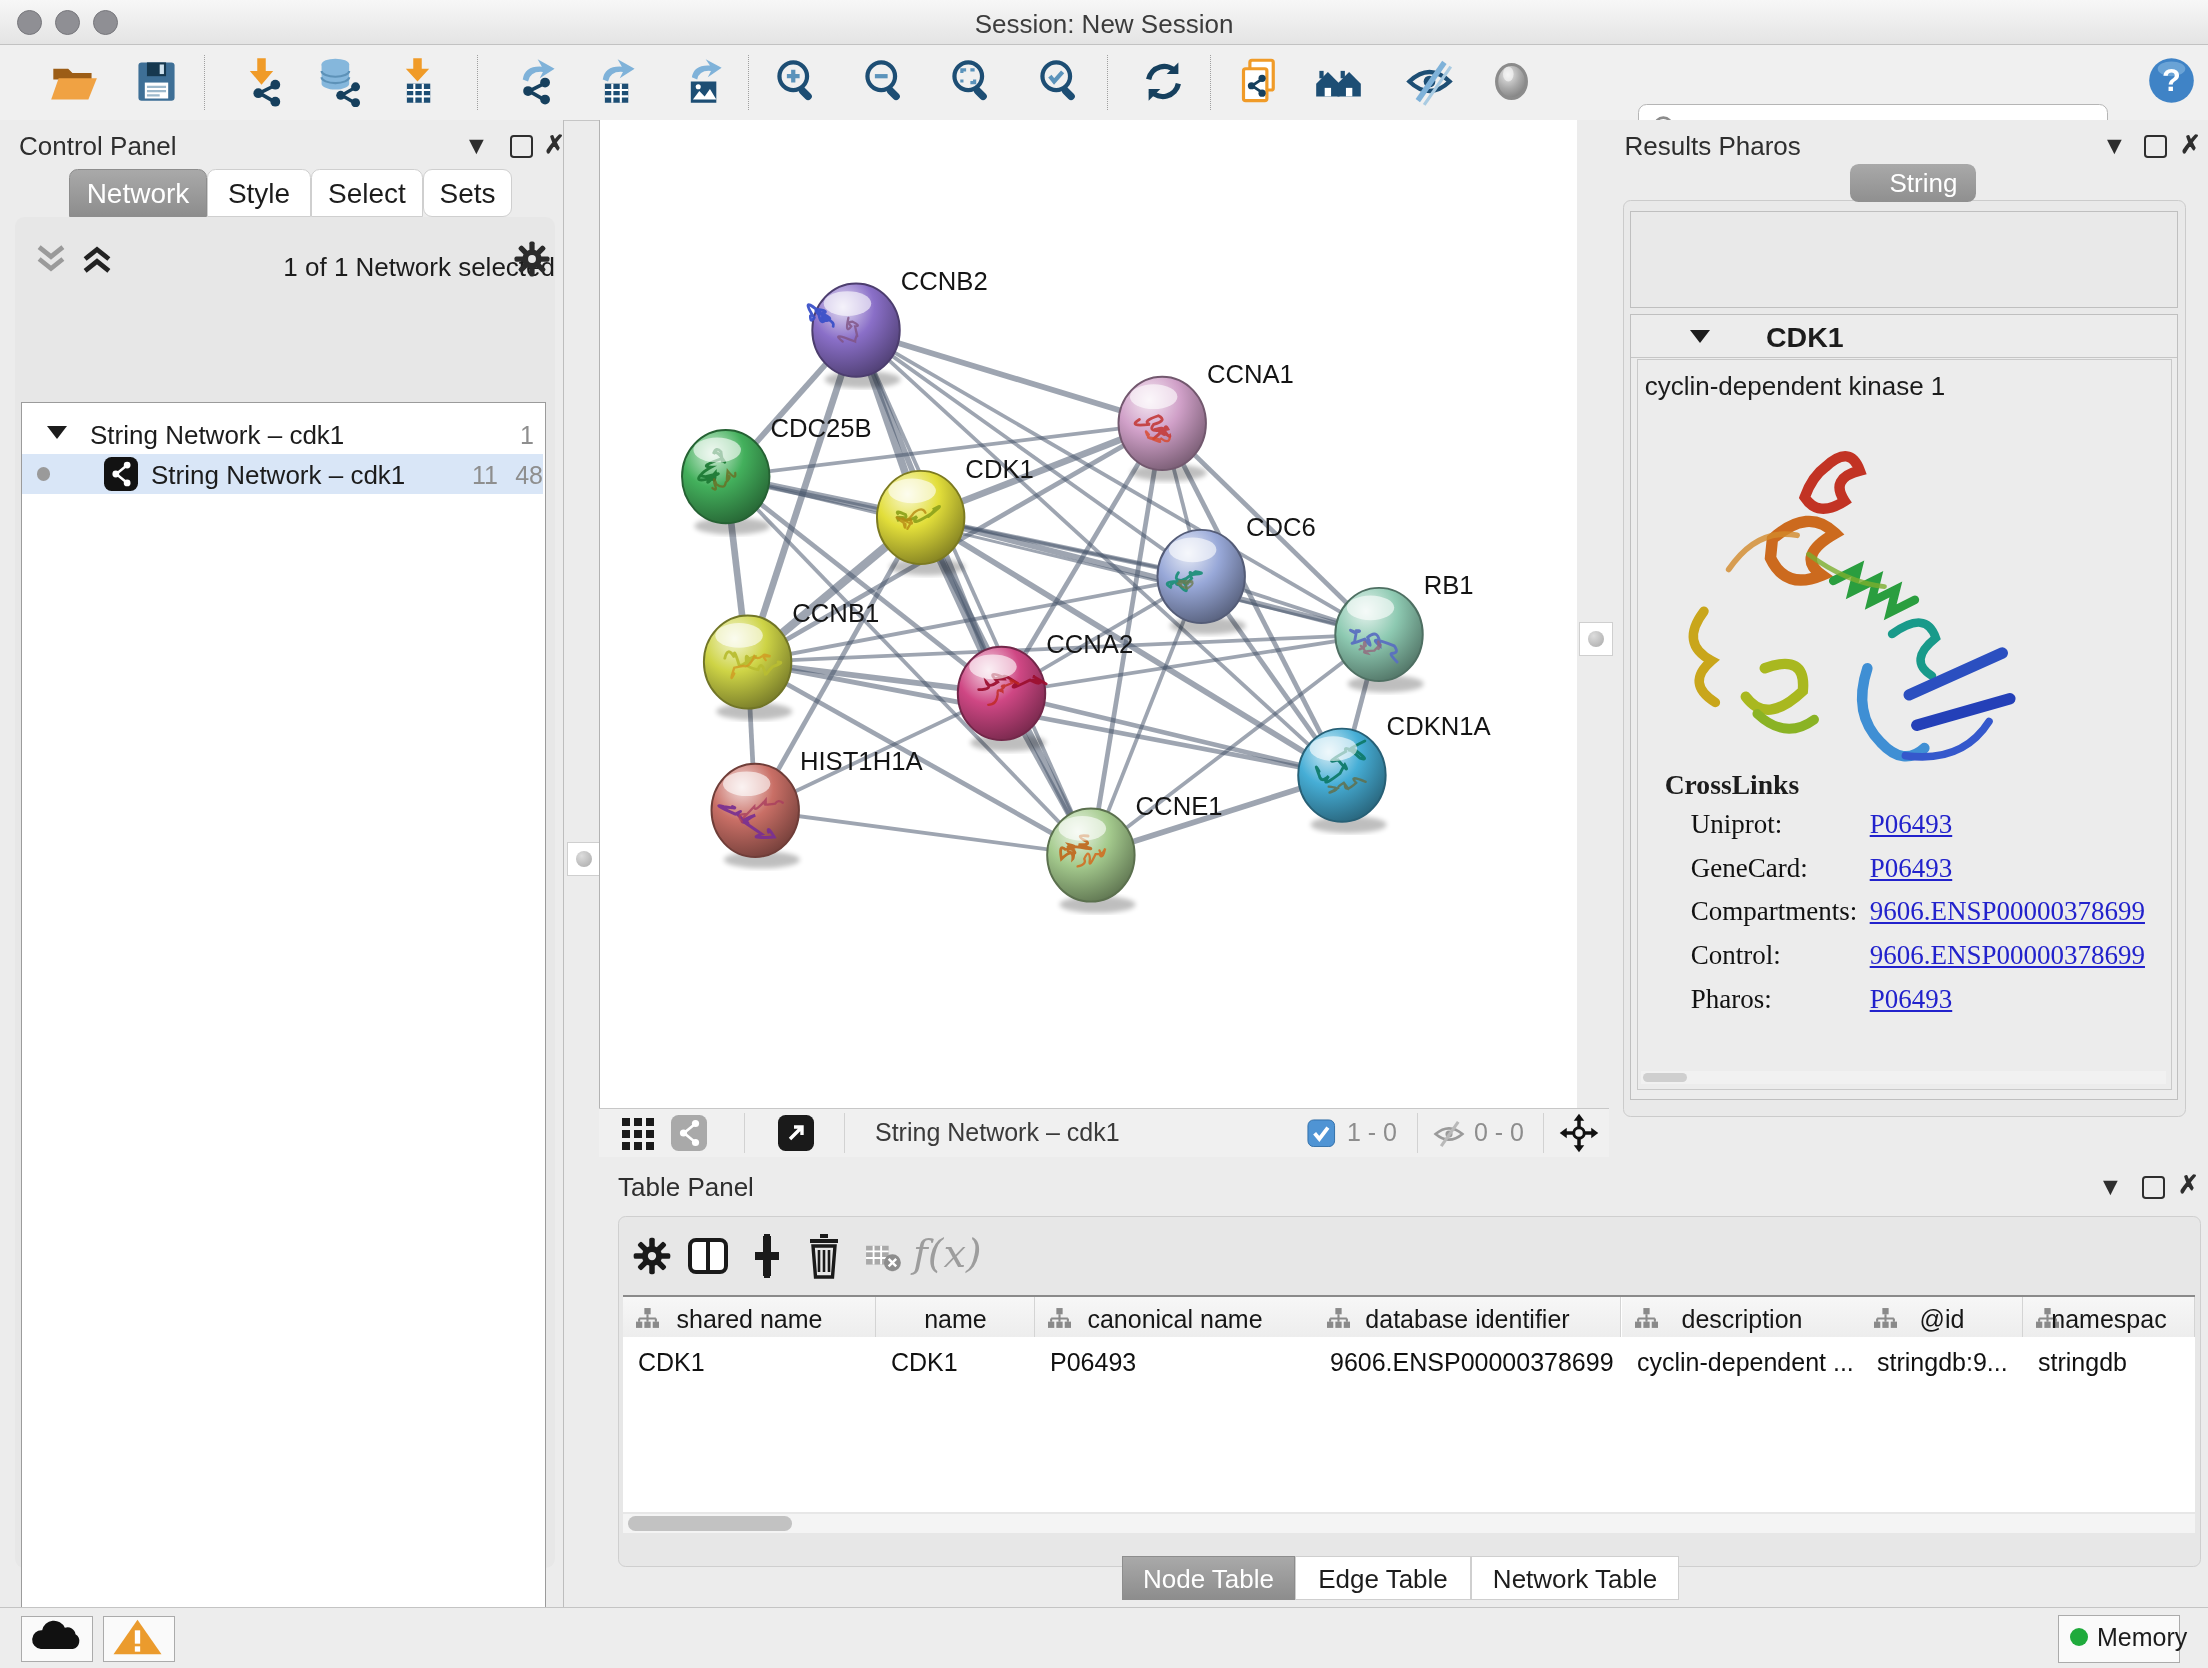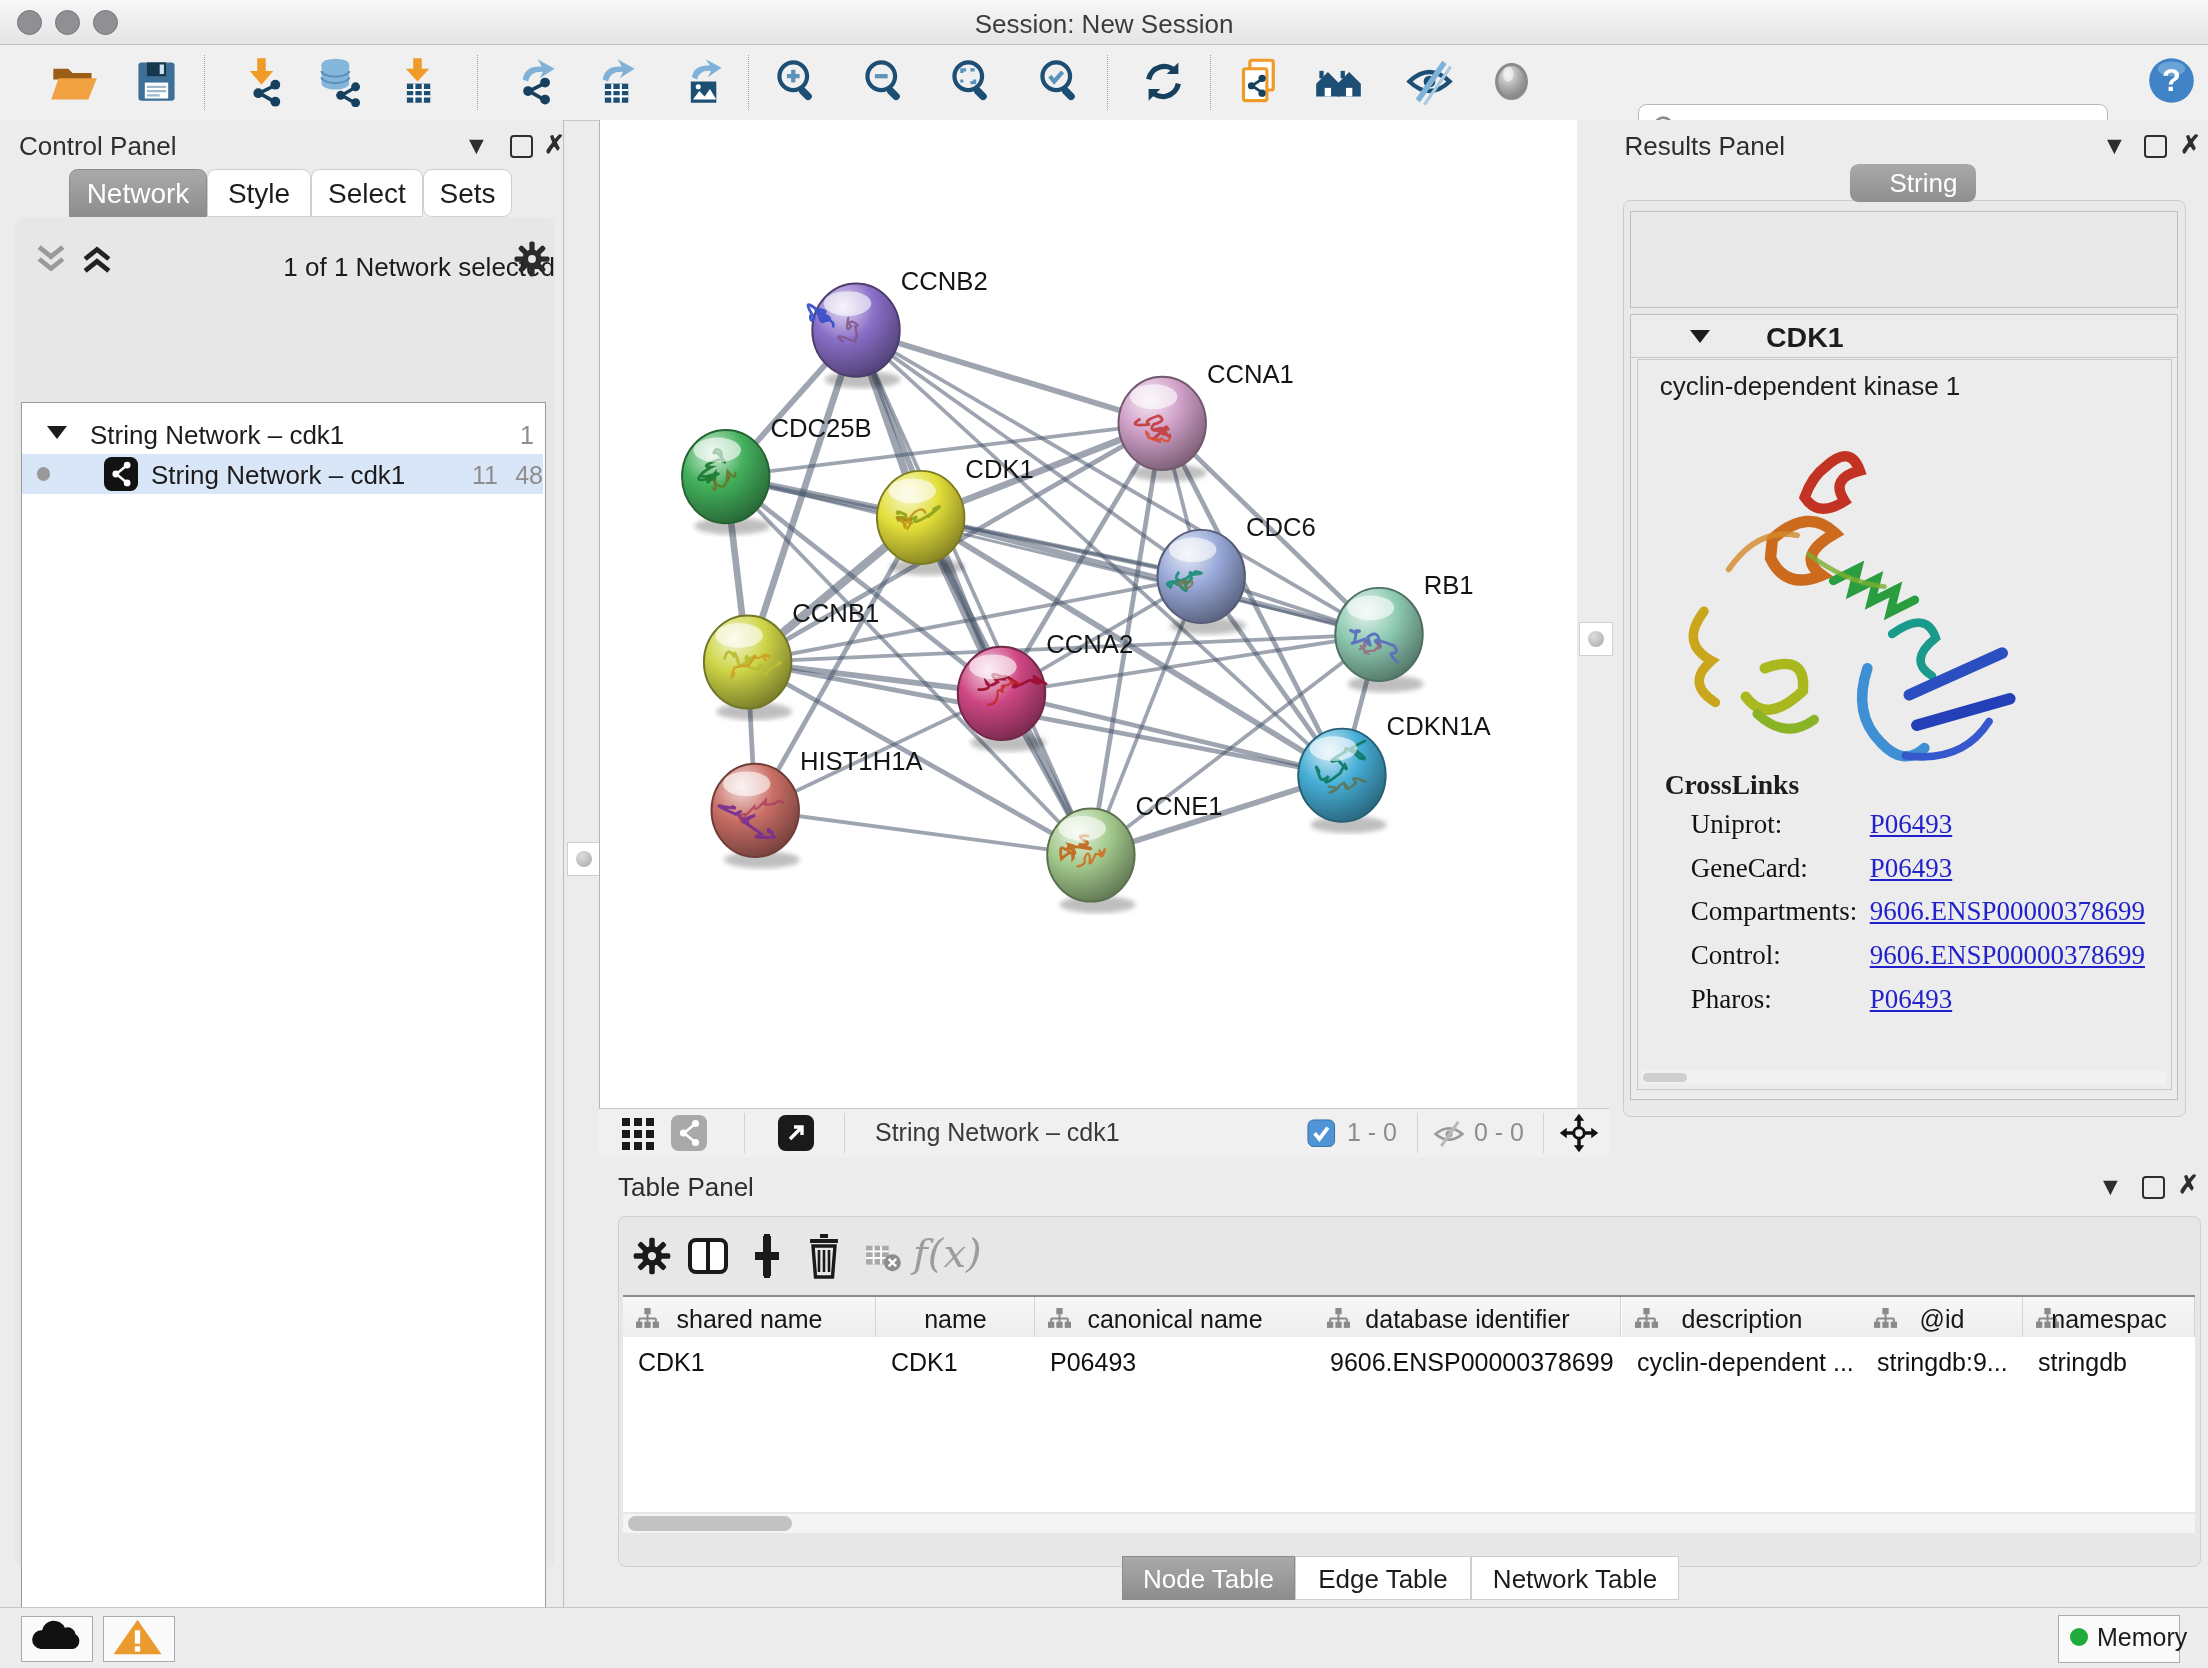--- a/index.html
+++ b/index.html
@@ -543,38 +543,38 @@
         <path d="M2 24l8-6v12z"></path>
         <path d="M46 24l-8-6v12z"></path>
       </g>
     <circle cx="24" cy="24" r="6" fill="#f0f0f0" stroke="#111" stroke-width="3.4"></circle>
   </svg>
 </div>
 
 <div class="abs" style="left:1392px;top:1161px;width:21px;height:12.4px;border-radius:50%;background:#c2c2c2"></div>
 
 <div class="abs" style="left:1615px;top:120px;width:593px;height:1488px;background:#ececec">
-  <span class="abs ph-title" style="left:9.5px;top:11.4px">Results Panel</span>
+  <span class="abs ph-title" style="left:9.5px;top:11.4px">Results Pharos</span>
   <span class="abs ph-btn" style="left:487px;top:11.4px">▼</span>
   <div class="abs float-sq" style="left:529px;top:15px"></div>
   <span class="abs ph-btn" style="left:565px;top:9.5px;font-weight:bold">✗</span>
 </div>
 <div id="rp-container" class="abs"></div>
 <div id="rp-tab" class="abs">String</div>
 <div id="rp-btnbox" class="abs">
   <div class="abs rp-btn" style="left:63px;width:186px">Expand All</div>
   <div class="abs rp-btn" style="left:282px;width:202px">Collapse All</div>
 </div>
 <div id="rp-section" class="abs">
   <div id="rp-sechdr" class="abs">
     <div class="abs tri" style="left:59px;top:15px"></div>
     <span id="rp-gene" class="abs" style="left:135px;top:5.7px">CDK1</span>
   </div>
   <div class="abs" style="left:5.7px;top:44px;width:533px;height:729px;border:1px solid #c9c9c9;background:#ececec">
-    <span id="rp-desc" class="abs" style="left:22px;top:11.4px">cyclin-dependent kinase 1</span>
+    <span id="rp-desc" class="abs" style="left:7px;top:11.4px">cyclin-dependent kinase 1</span>
     <svg class="abs" style="left:28.5px;top:80px" width="380" height="371" viewBox="0 0 400 390">
       <g fill="none" stroke-linecap="round">
         <path d="M168 28q26-24 36 4q-32 8-16 32q-28 18-42-4q8-22 22-32z" stroke="#c23324" stroke-width="11"></path>
         <path d="M112 104q38-34 66-6q-42 24-14 44q-38 16-54-18z" stroke="#cc6a1e" stroke-width="12"></path>
         <path d="M40 180q-26 34 8 52q-28 24 4 44" stroke="#c9a61b" stroke-width="10"></path>
         <path d="M104 240q44-16 40 24q-38 36-60 6" stroke="#a9b81f" stroke-width="11"></path>
         <path d="M96 288q30 28 60 6" stroke="#8ab325" stroke-width="10"></path>
         <path d="M176 148l26-13-6 24 26-13-6 24 26-13-6 24 26-13" stroke="#2a9e3f" stroke-width="9"></path>
         <path d="M238 204q36-26 46 4q-30 24-4 40" stroke="#199a8a" stroke-width="9"></path>
         <path d="M212 240q-16 48 14 78q24 26 46 6" stroke="#3f8fd4" stroke-width="11"></path>

